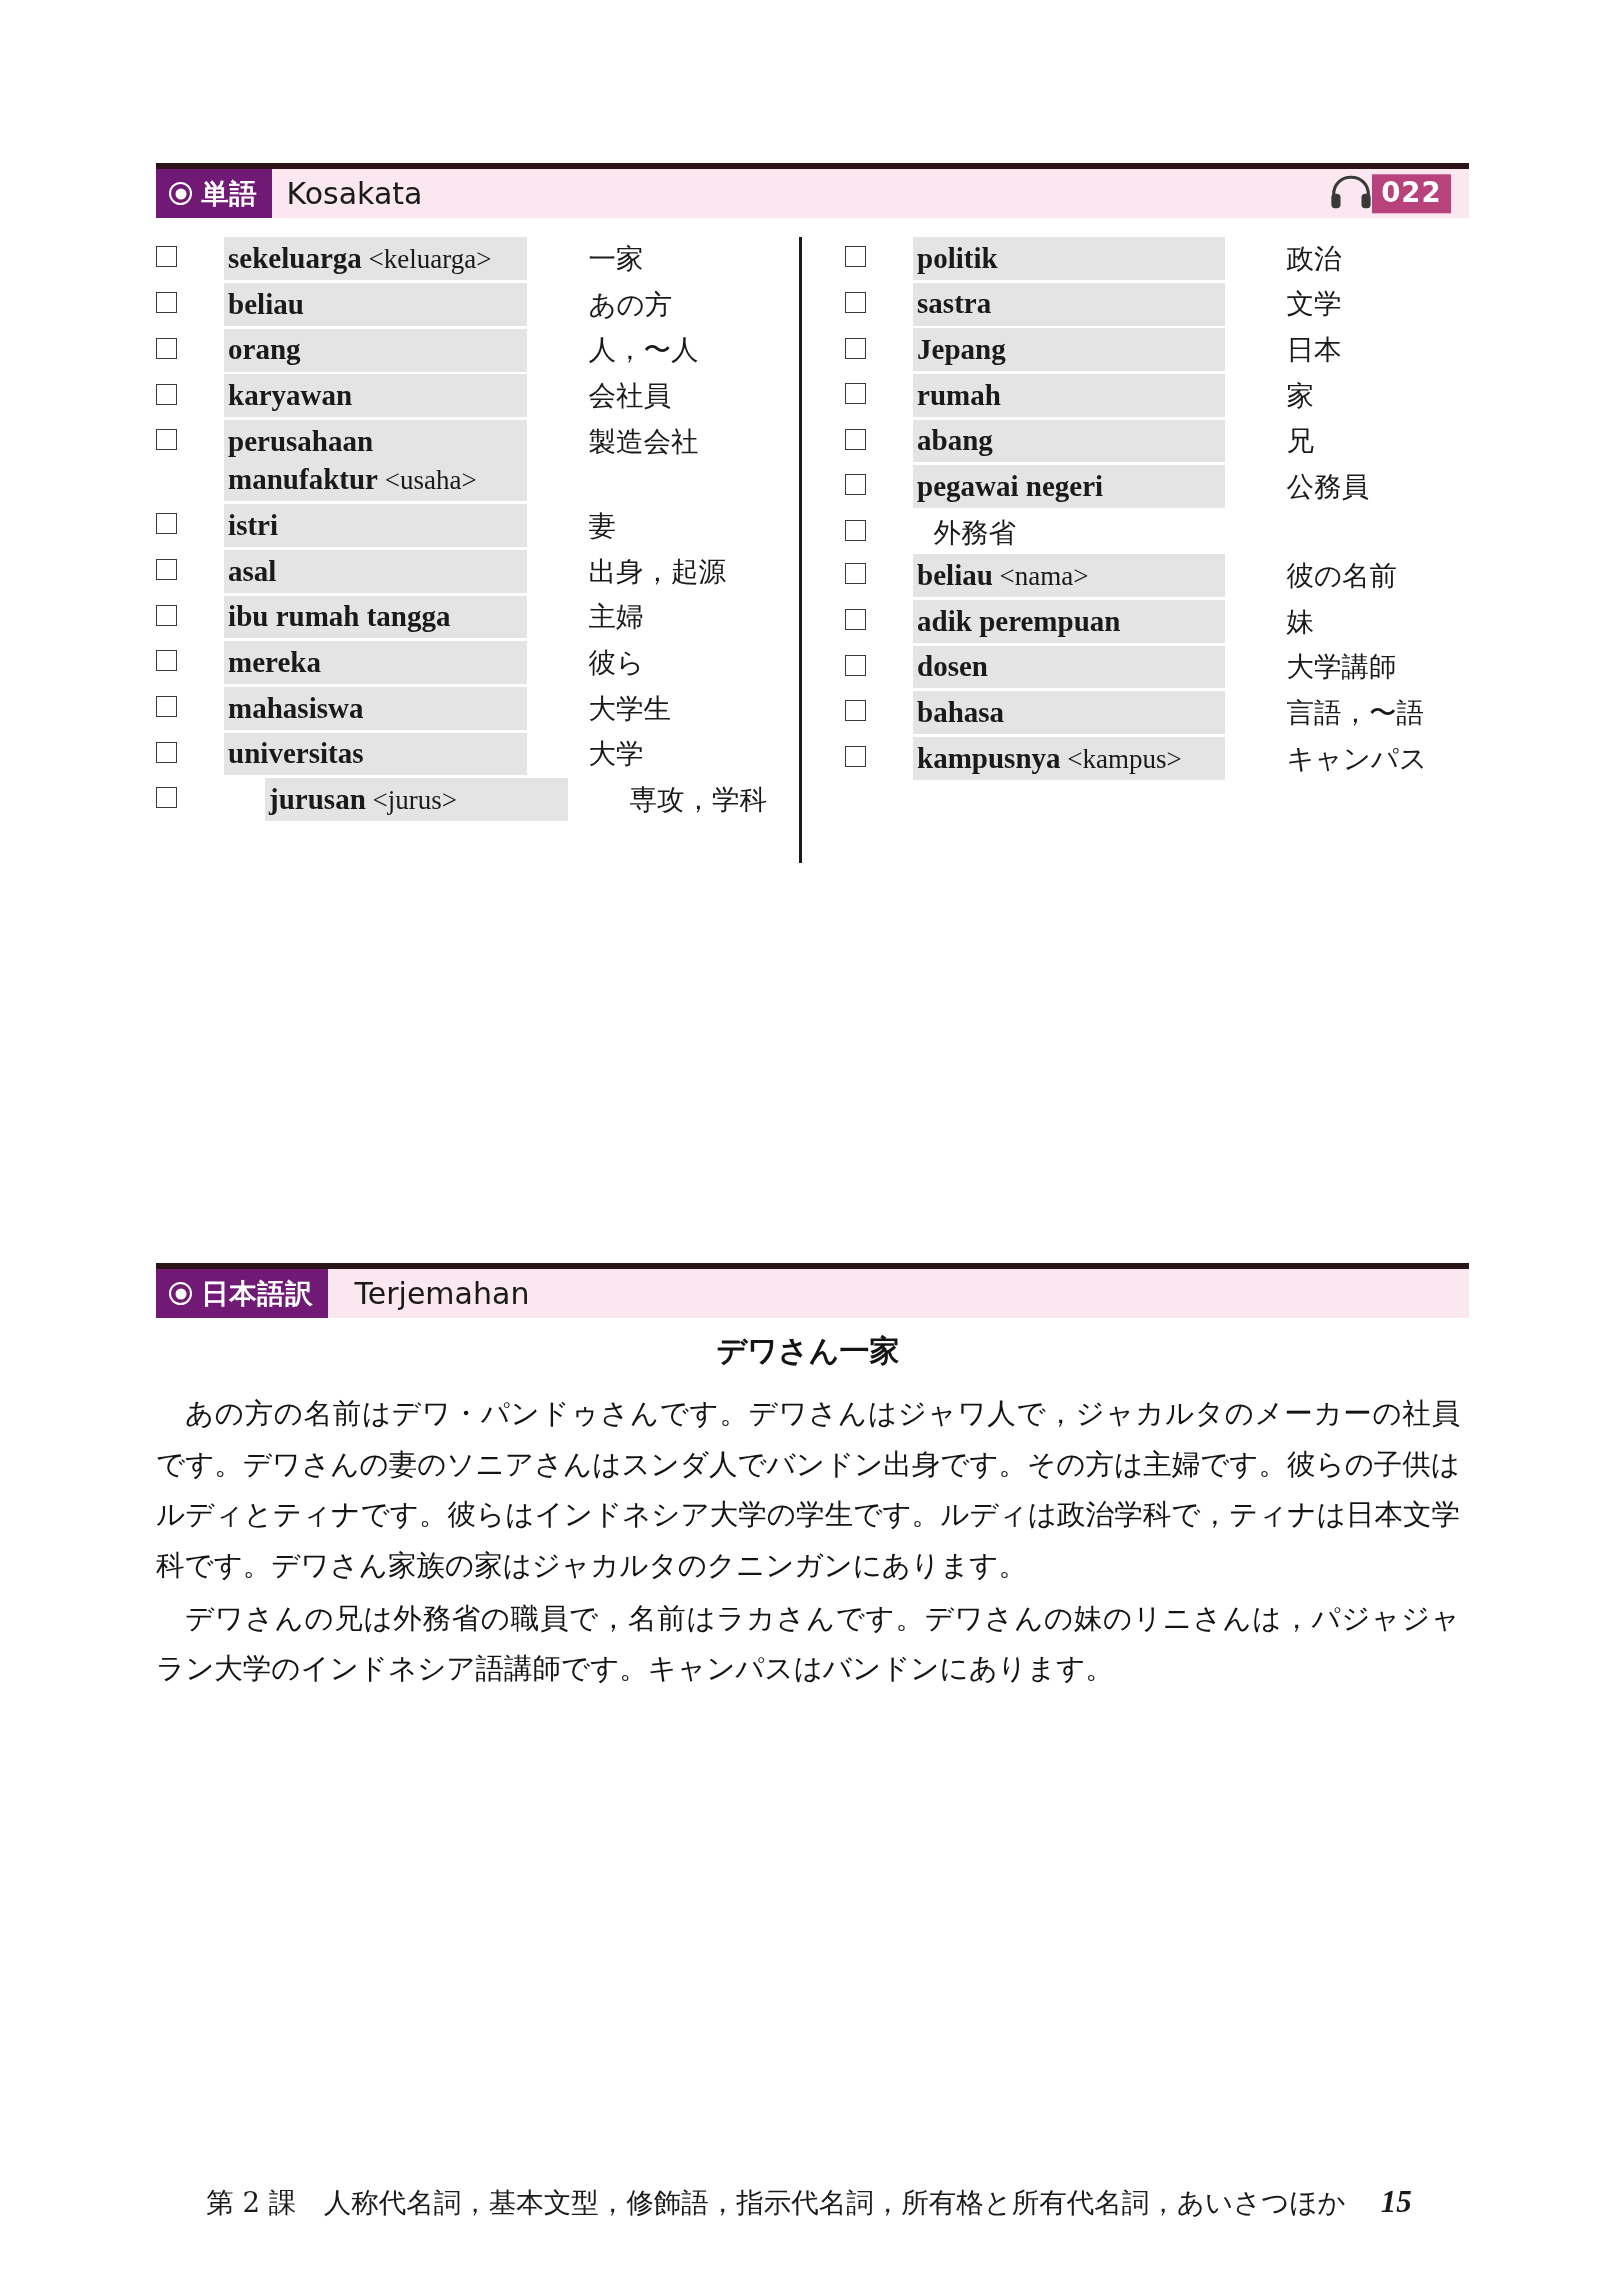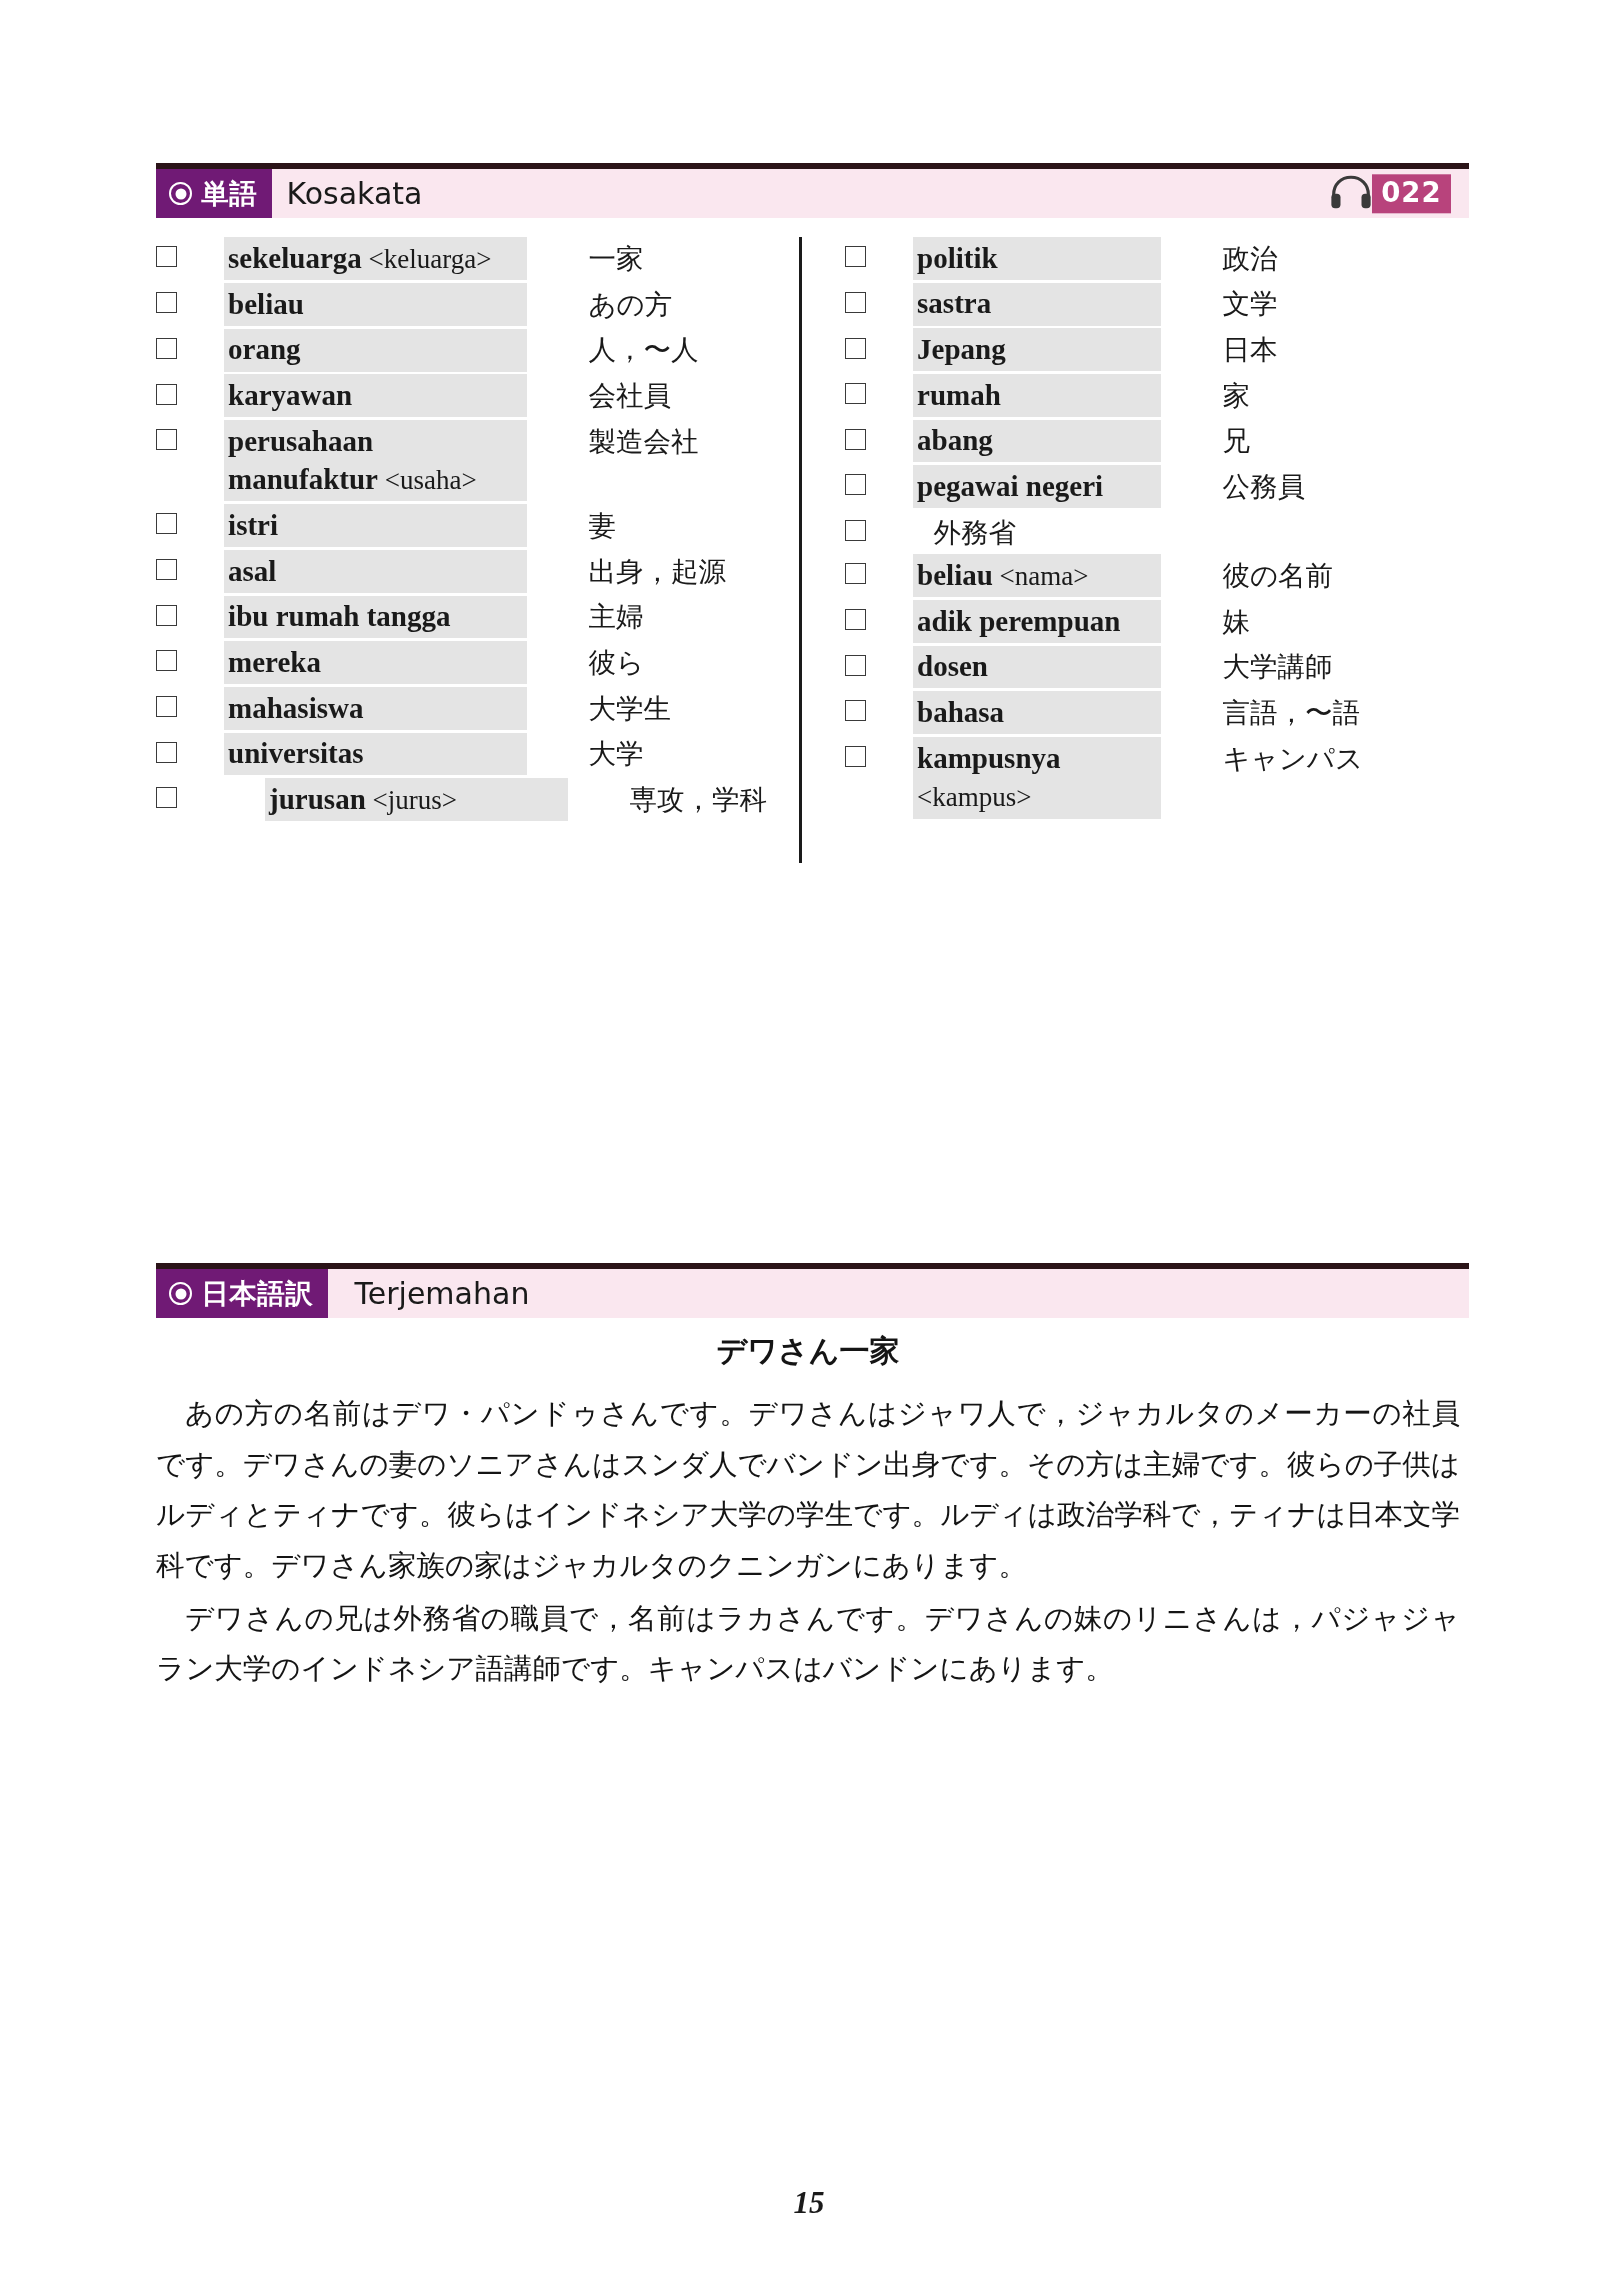--- a/index.html
+++ b/index.html
@@ -146,21 +146,21 @@
     white-space: nowrap;
   }
   .word-cell .w {
     font-weight: bold;
   }
   .word-cell .alt {
     font-weight: normal;
     font-size: 27px;
   }
   .left .word-cell  { width: 303px; }
-  .right .word-cell { width: 248px; }
+  .right .word-cell { width: 312px; }
 
   .meaning-cell {
     font-family: "DejaVu Serif", "Liberation Serif", serif;
     font-size: 27.5px;
     line-height: 1.36;
     padding-top: 2.8px;
     padding-left: 20px;
     white-space: nowrap;
     color: #1a1a1a;
   }
@@ -376,17 +376,18 @@
 
   <div class="translation-body">
     <div class="translation-title">デワさん一家</div>
     <div id="translation-paragraphs">
         <p class="translation-para">あの方の名前はデワ・パンドゥさんです。デワさんはジャワ人で，ジャカルタのメーカーの社員です。デワさんの妻のソニアさんはスンダ人でバンドン出身です。その方は主婦です。彼らの子供はルディとティナです。彼らはインドネシア大学の学生です。ルディは政治学科で，ティナは日本文学科です。デワさん家族の家はジャカルタのクニンガンにあります。</p>
         <p class="translation-para">デワさんの兄は外務省の職員で，名前はラカさんです。デワさんの妹のリニさんは，パジャジャラン大学のインドネシア語講師です。キャンパスはバンドンにあります。</p>
       </div>
   </div>
 
   <div class="footer">
+    <div class="chapter-line">第 2 課　人称代名詞，基本文型，修飾語，指示代名詞，所有格と所有代名詞，あいさつほか</div>
     <div class="page-number">15</div>
   </div>
 
 </div>
 
 
 </body></html>

